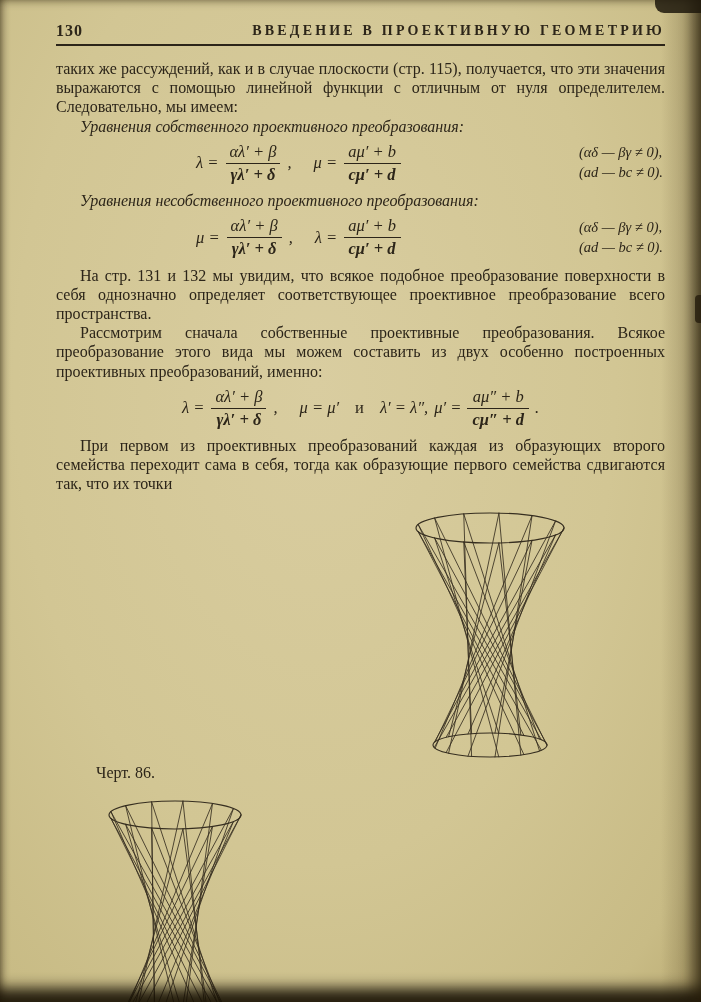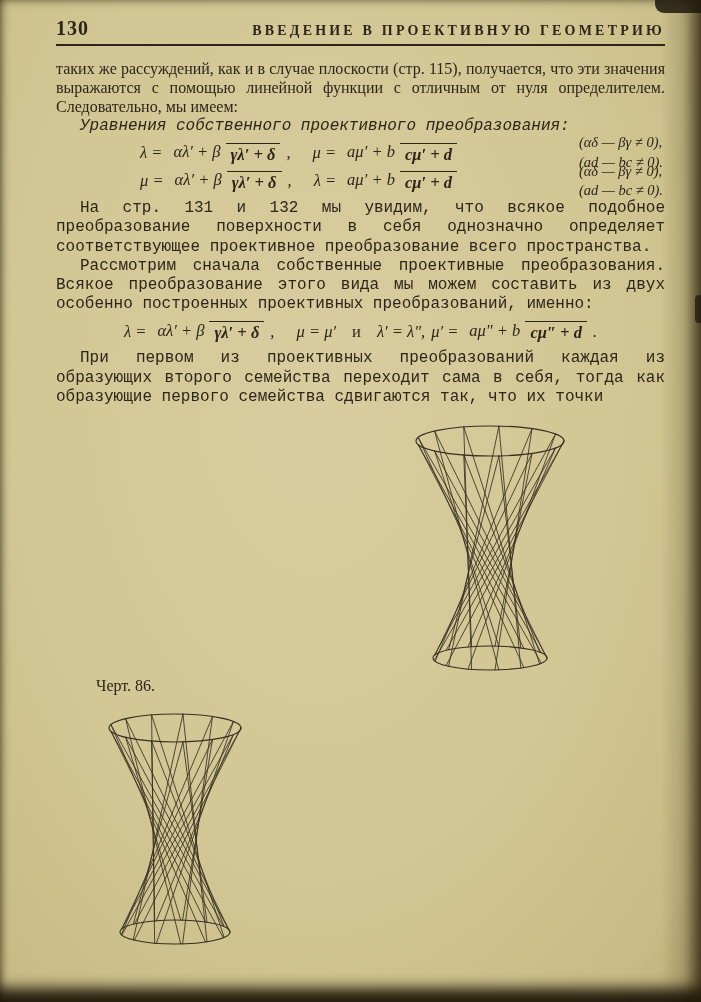--- a/index.html
+++ b/index.html
@@ -42,43 +42,43 @@
   
   .running-head{
     position:relative;
     border-bottom:2px solid #2c2519;
     padding-bottom:4px;
     margin-bottom:13px;
     height:20px;
   }
   .page-number{
     position:absolute;left:0;bottom:4px;
-    font-size:20px;font-weight:bold;letter-spacing:1px;
+    font-size:16px;font-weight:bold;letter-spacing:1px;
   }
   .running-title{
     position:absolute;left:0;right:0;bottom:5px;
     text-align:right;
     font-size:14px;font-weight:bold;letter-spacing:3.2px;
   }
 
   
   .bodytext p{margin:0;text-align:justify;font-size:16px;line-height:19.2px;hyphens:auto;}
-  .indent{text-indent:24px;font-family:Liberation Mono, monospace;}
+  .indent{text-indent:24px;}
   .eqhead{font-style:italic;}
 
   
   .eq{
     position:relative;
     display:flex;align-items:center;justify-content:center;
     margin:7px 0;
     font-style:italic;font-size:16.5px;line-height:1.1;
   }
   .eq-main{display:inline-flex;align-items:center;gap:6px;}
   .eq-main.shift{transform:translateX(-62px);}
-  .frac{display:inline-flex;flex-direction:row;align-items:center;}
+  .frac{display:inline-flex;flex-direction:column;align-items:center;}
   .frac .num{padding:0 5px 2px;}
   .frac .den{border-top:1.3px solid #2c2519;padding:2px 5px 0;font-weight:bold;}
   .eq-sep{margin-right:16px;}
   .conds{
     position:absolute;right:2px;top:50%;transform:translateY(-50%);
     font-size:14.5px;line-height:1.35;text-align:left;
   }
   .conds span{display:block;}
   .conj{font-style:normal;margin:0 10px;}
 
@@ -120,20 +120,21 @@
           <span class="num">aμ′ + b</span>
           <span class="den">cμ′ + d</span>
         </span>
       </span>
       <span class="conds">
         <span>(αδ — βγ ≠ 0),</span>
         <span>(ad — bc ≠ 0).</span>
       </span>
     </div>
 
+    <p class="indent eqhead"><span>Уравнения несобственного проективного преобразования:</span></p>
 
     <div class="eq">
       <span class="eq-main shift">
         <span>μ =</span>
         <span class="frac">
           <span class="num">αλ′ + β</span>
           <span class="den">γλ′ + δ</span>
         </span>
         <span class="eq-sep">,</span>
         <span>λ =</span>

